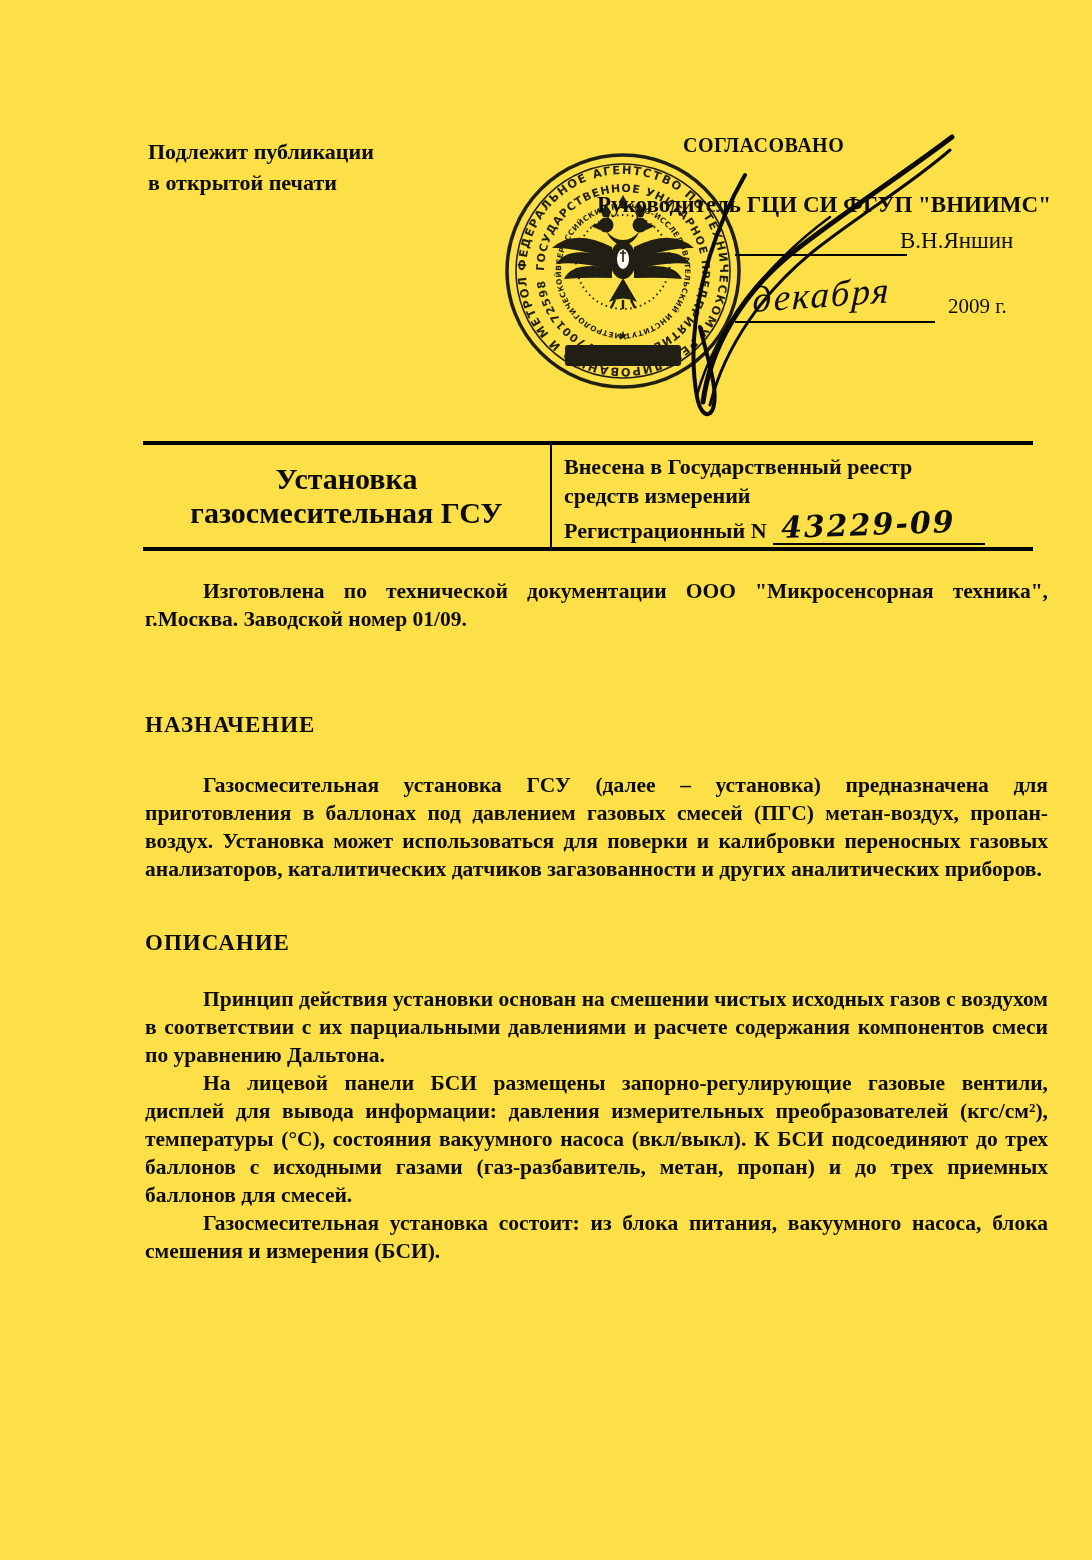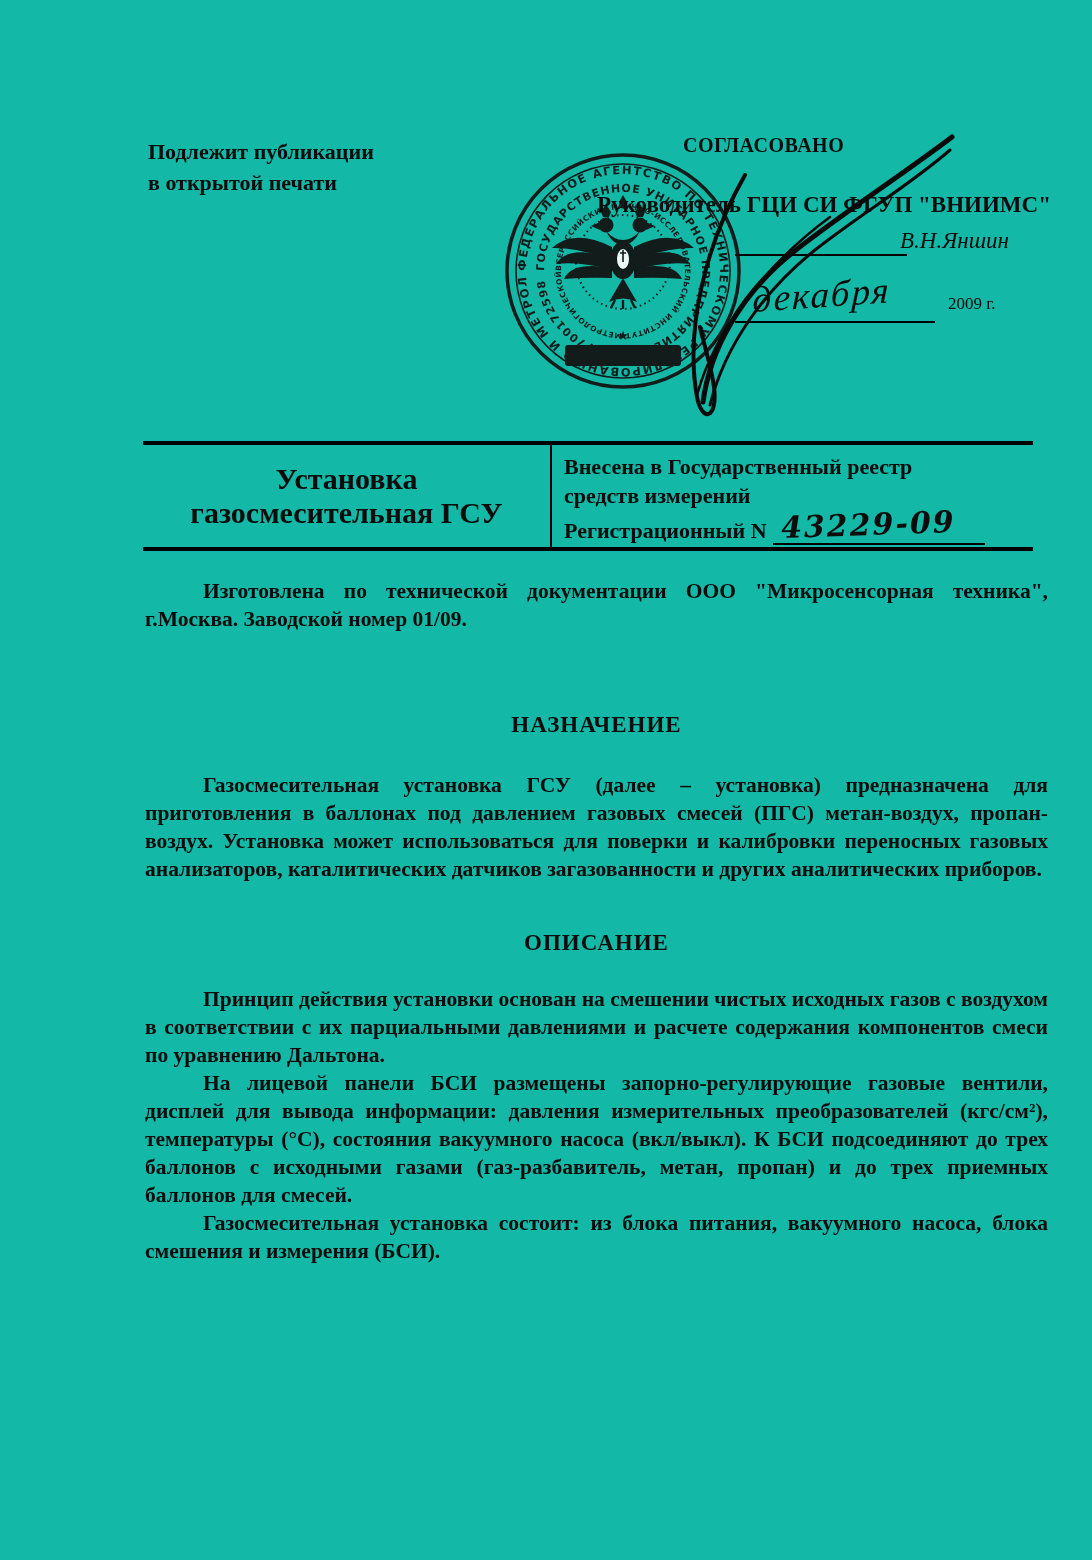--- a/index.html
+++ b/index.html
@@ -1,18 +1,18 @@
 <!DOCTYPE html>
 <html lang="ru"><head>
 <meta charset="utf-8">
 <style>
   html,body { margin:0; padding:0; background:#ffffff; }
   .page {
     position:relative; width:1092px; height:1560px;
-    background:#14b8a6; overflow:hidden;
+    background:#fde047; overflow:hidden;
     font-family:"Liberation Serif","DejaVu Serif",serif;
     color:#0c0c0c;
   }
 
   
   .pub-note {
     position:absolute; left:148px; top:136px;
     font-size:22px; font-weight:bold; line-height:31px; width:280px;
   }
   .agreed-title {
@@ -20,33 +20,33 @@
     font-size:20px; font-weight:bold; letter-spacing:0.5px; white-space:nowrap;
   }
   .approver-role {
     position:absolute; left:597px; top:192px;
     font-size:23px; font-weight:bold; white-space:nowrap;
   }
   .sig-underline {
     position:absolute; left:735px; top:254px; width:172px; height:2px; background:#000;
   }
   .approver-name {
-    position:absolute; left:900px; top:228px; font-size:23px; white-space:nowrap;font-style:italic;
+    position:absolute; left:900px; top:228px; font-size:23px; white-space:nowrap;
   }
   .date-underline {
     position:absolute; left:735px; top:321px; width:200px; height:2px; background:#000;
   }
   .date-month {
     position:absolute; left:752px; top:278px;
     font-size:37px; font-style:italic; letter-spacing:2px;
     transform:rotate(-4deg) skewX(-6deg); transform-origin:left bottom;
     white-space:nowrap;
   }
   .date-year {
-    position:absolute; left:948px; top:294px; font-size:17px; white-space:nowrap;text-align:right;
+    position:absolute; left:948px; top:294px; font-size:21px; white-space:nowrap;text-align:right;
   }
   .stamp-svg { position:absolute; left:502px; top:150px; }
   .signature-svg { position:absolute; left:640px; top:105px; pointer-events:none; }
 
   
   .reg-table {
     position:absolute; left:143px; top:441px; width:890px; height:110px;
     box-sizing:border-box; border-top:4px solid #000; border-bottom:4px solid #000;
     display:flex;
   }
@@ -71,21 +71,21 @@
   }
 
   
   .doc-body {
     position:absolute; left:145px; top:577px; width:903px;
     font-size:21.5px; font-weight:bold; line-height:28px;
     text-align:justify; hyphens:auto;
   }
   .para { margin:0; text-indent:58px; }
   .section-heading {
-    font-size:23px; font-weight:bold; text-align:center;
+    font-size:23px; font-weight:bold; 
     letter-spacing:1px; text-indent:0;
   }
   .h-naznachenie { margin:78px 0 32px 0; }
   .h-opisanie   { margin:46px 0 28px 0; }
 </style>
 </head>
 <body>
 
 <div class="page">
 

